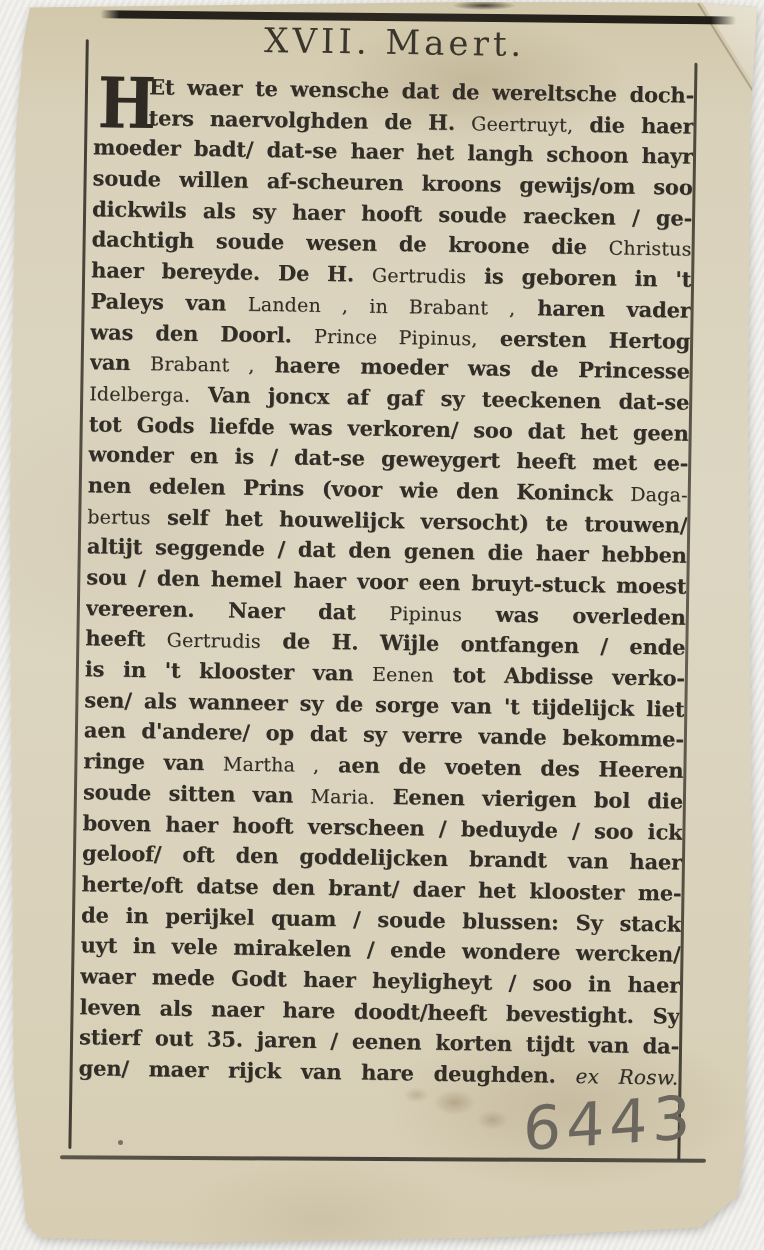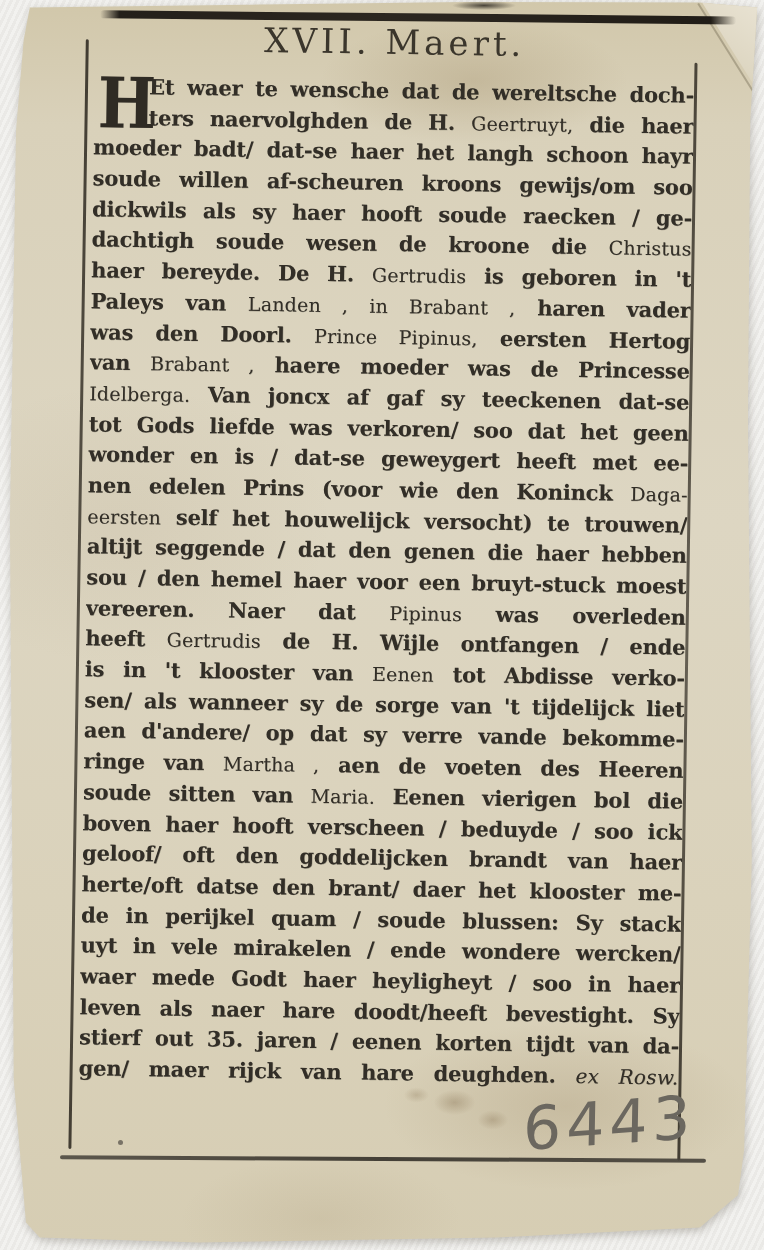--- a/index.html
+++ b/index.html
@@ -118,21 +118,21 @@
             <div class="line"><span class="blackletter">dickwils als sy haer hooft soude raecken / ge-</span></div>
             <div class="line"><span class="blackletter">dachtigh soude wesen de kroone die </span><span class="roman">Christus</span></div>
             <div class="line"><span class="blackletter">haer bereyde. De H. </span><span class="roman">Gertrudis</span><span class="blackletter"> is geboren in 't</span></div>
             <div class="line"><span class="blackletter">Paleys van </span><span class="roman">Landen , in Brabant ,</span><span class="blackletter"> haren vader</span></div>
             <div class="line"><span class="blackletter">was den Doorl. </span><span class="roman">Prince Pipinus,</span><span class="blackletter"> eersten Hertog</span></div>
             <div class="line"><span class="blackletter">van </span><span class="roman">Brabant ,</span><span class="blackletter"> haere moeder was de Princesse</span></div>
             <div class="line"><span class="roman">Idelberga.</span><span class="blackletter"> Van joncx af gaf sy teeckenen dat-se</span></div>
             <div class="line"><span class="blackletter">tot Gods liefde was verkoren/ soo dat het geen</span></div>
             <div class="line"><span class="blackletter">wonder en is / dat-se geweygert heeft met ee-</span></div>
             <div class="line"><span class="blackletter">nen edelen Prins (voor wie den Koninck </span><span class="roman">Daga-</span></div>
-            <div class="line"><span class="roman">eersten</span><span class="blackletter"> self het houwelijck versocht) te trouwen/</span></div>
+            <div class="line"><span class="roman">bertus</span><span class="blackletter"> self het houwelijck versocht) te trouwen/</span></div>
             <div class="line"><span class="blackletter">altijt seggende / dat den genen die haer hebben</span></div>
             <div class="line"><span class="blackletter">sou / den hemel haer voor een bruyt-stuck moest</span></div>
             <div class="line"><span class="blackletter">vereeren. Naer dat </span><span class="roman">Pipinus</span><span class="blackletter"> was overleden</span></div>
             <div class="line"><span class="blackletter">heeft </span><span class="roman">Gertrudis</span><span class="blackletter"> de H. Wijle ontfangen / ende</span></div>
             <div class="line"><span class="blackletter">is in 't klooster van </span><span class="roman">Eenen</span><span class="blackletter"> tot Abdisse verko-</span></div>
             <div class="line"><span class="blackletter">sen/ als wanneer sy de sorge van 't tijdelijck liet</span></div>
             <div class="line"><span class="blackletter">aen d'andere/ op dat sy verre vande bekomme-</span></div>
             <div class="line"><span class="blackletter">ringe van </span><span class="roman">Martha ,</span><span class="blackletter"> aen de voeten des Heeren</span></div>
             <div class="line"><span class="blackletter">soude sitten van </span><span class="roman">Maria.</span><span class="blackletter"> Eenen vierigen bol die</span></div>
             <div class="line"><span class="blackletter">boven haer hooft verscheen / beduyde / soo ick</span></div>

